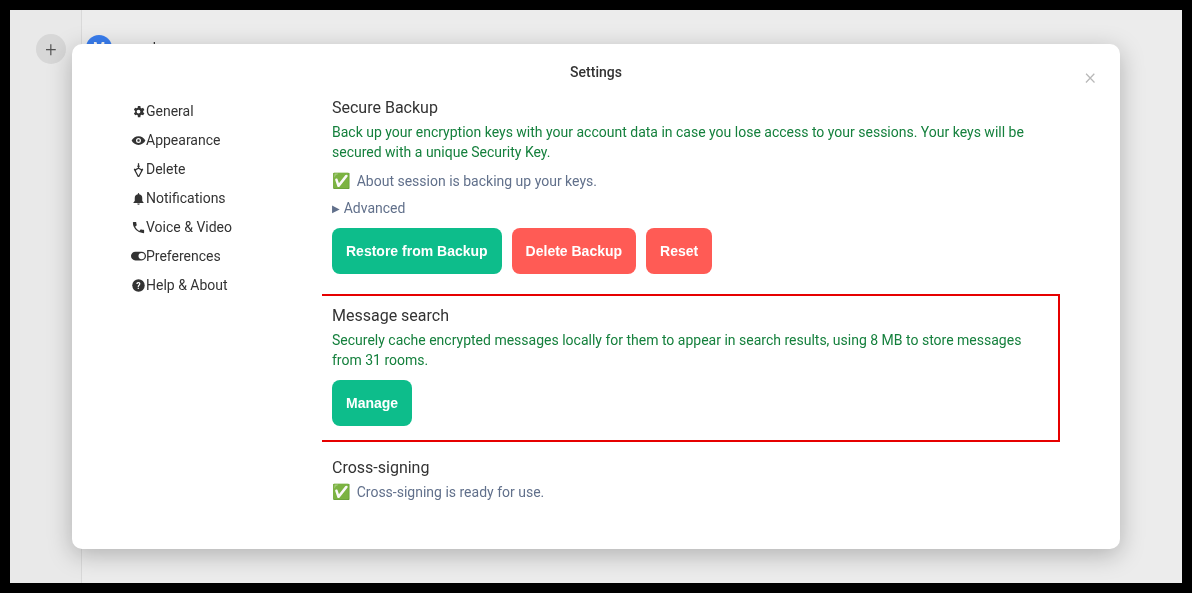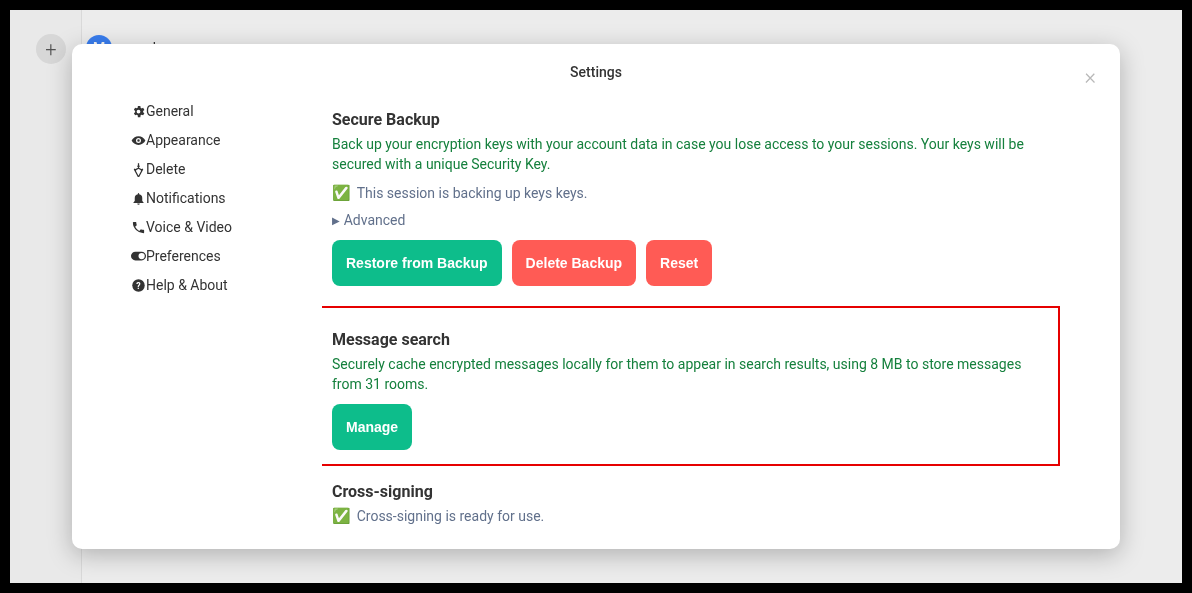--- a/index.html
+++ b/index.html
@@ -102,21 +102,21 @@
     .nav-icon { width: 16px; display: inline-flex; justify-content: center; font-size: 14px; }
     .nav-item.active .nav-icon svg { fill: #fff; }
     .nav-icon svg { fill: #333; }
     .content {
       flex: 1;
       padding: 10px 60px 10px 10px;
       overflow: hidden;
       color: #333;
     }
     .h1 { font-size: 20px; font-weight: 700; margin-bottom: 14px; }
-    .h2 { font-size: 16px; font-weight: 700; margin-bottom: 6px; margin-top: 12px; }
+    .h2 { font-size: 16px; font-weight: 400; margin-bottom: 6px; }
     .para { font-size: 14px; color: #15803d; line-height: 1.4; margin-bottom: 10px; }
     .status-line {
       display: flex; align-items: center; gap: 6px;
       font-size: 14px; color: #61708b; margin-bottom: 10px;
     }
     .check { color: #0dbd8b; font-size: 15px; }
     .advanced {
       display: flex; align-items: center; gap: 4px;
       font-size: 14px; color: #61708b; cursor: pointer; margin-bottom: 12px;
     }
@@ -236,21 +236,21 @@
 
     </div>
 
     <div class="content">
 
       <div class="section">
         <div class="h2">Secure Backup</div>
         <div class="para">Back up your encryption keys with your account data in case you lose access to your sessions. Your keys will be secured with a unique Security Key.</div>
         <div class="status-line">
           <span class="check">✅</span>
-          <span>This session is backing up keys keys.</span>
+          <span>About session is backing up your keys.</span>
         </div>
         <div class="advanced">
           <span class="tri">▶</span>
           <span>Advanced</span>
         </div>
         <div class="btn-row">
           <button class="btn btn-green">Restore from Backup</button>
           <button class="btn btn-red">Delete Backup</button>
           <button class="btn btn-red">Reset</button>
         </div>

